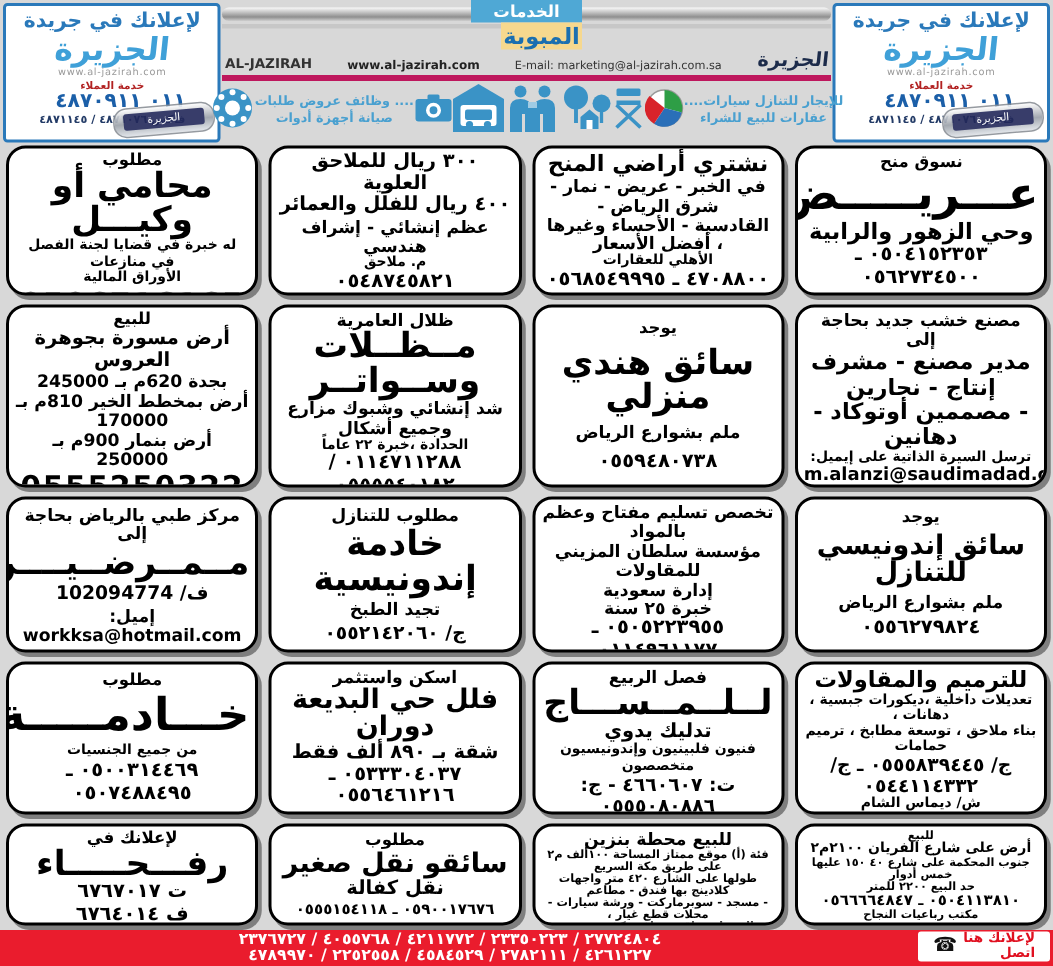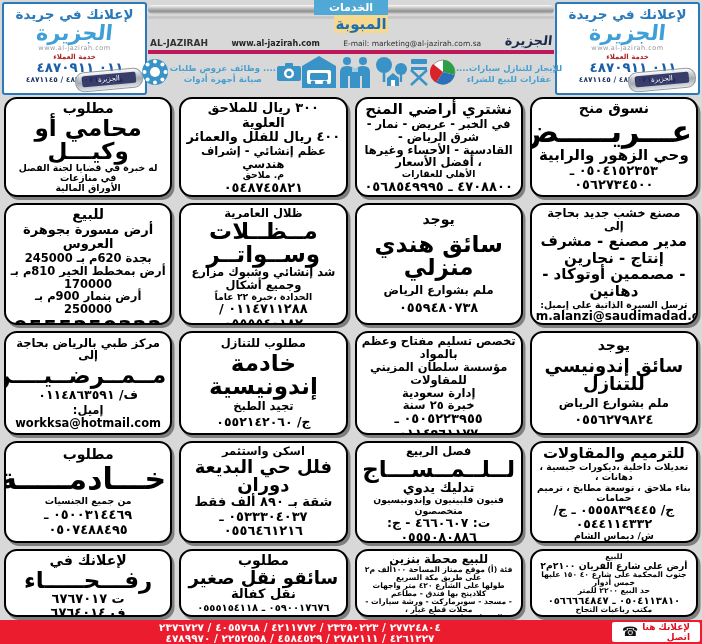--- a/index.html
+++ b/index.html
@@ -40,38 +40,38 @@
   .ic{flex:0 0 auto;}
   
   .ads-grid{position:absolute;top:97px;right:4px;left:4px;direction:rtl;display:grid;
             grid-template-columns:repeat(4,1fr);grid-template-rows:100px 122px 104px 102px 68px;
             gap:6px 7px;}
   .ad-box{background:#fff;border:2px solid #000;border-radius:13px;
           box-shadow:2.5px 3px 0 #7f7f7f, inset 0 0 0 1px #fff;
           display:flex;flex-direction:column;justify-content:space-evenly;align-items:center;
           text-align:center;padding:2px 4px;overflow:hidden;font-weight:bold;color:#000;}
   .ln{width:100%;line-height:1.12;}
-  .s-h{font-size:14px}
+  .s-h{font-size:11px}
   .s-sm{font-size:9.3px}
   .s-xs{font-size:7.6px;line-height:1.05}
   .s-md{font-size:11.5px}
   .s-mdb{font-size:13px}
   .s-lg{font-size:15px}
   .s-xl{font-size:18px;line-height:1}
   .s-xxl{font-size:23px;line-height:1}
   .s-hg{font-size:30px;line-height:1}
   .s-ph{font-size:13px;direction:ltr}
   .s-phs{font-size:10px;direction:ltr}
   .s-phr{font-size:12.5px}
   .s-phx{font-size:20px;direction:ltr;letter-spacing:1px}
   .s-em{font-size:12px;direction:ltr}
   .s-emr{font-size:11.5px}
   
   .footer{position:absolute;left:0;right:0;bottom:0;height:24px;background:#ea1c2d;
-          display:flex;direction:ltr;align-items:center;gap:10px;}
+          display:flex;direction:ltr;align-items:flex-start;gap:10px;}
   .fnums{flex:1;color:#fff;font-weight:bold;font-size:10.5px;line-height:11px;text-align:center;
          letter-spacing:1.5px;direction:ltr;padding-top:1px;white-space:nowrap;overflow:hidden;}
   .flabel{width:88px;background:#fff;margin:1px 2px;border-radius:2px;color:#e01020;font-weight:bold;
           font-size:9px;line-height:10px;display:flex;align-items:center;justify-content:center;gap:4px;direction:rtl;}
   .flabel .glyph{font-size:13px;color:#111;}
 </style>
 </head>
 <body>
 
 <div class="page">
@@ -265,21 +265,21 @@
       </div>
       <div class="ad-box">
         <div class="ln s-md">مطلوب للتنازل</div>
         <div class="ln s-xxl">خادمة إندونيسية</div>
         <div class="ln s-md">تجيد الطبخ</div>
         <div class="ln s-phr">ج/ ٠٥٥٢١٤٢٠٦٠</div>
       </div>
       <div class="ad-box">
         <div class="ln s-md">مركز طبي بالرياض بحاجة إلى</div>
         <div class="ln s-xxl">مــمــرضــيــــن</div>
-        <div class="ln s-phr">ف/ ٠١١٤٨٦٣٥٩١</div>
+        <div class="ln s-phr">ف/ 102094774</div>
         <div class="ln s-emr">إميل: workksa@hotmail.com</div>
       </div>
       <div class="ad-box">
         <div class="ln s-lg">للترميم والمقاولات</div>
         <div class="ln s-sm">تعديلات داخلية ،ديكورات جبسية ، دهانات ،</div>
         <div class="ln s-sm">بناء ملاحق ، توسعة مطابخ ، ترميم حمامات</div>
         <div class="ln s-phr">ج/ ٠٥٥٥٨٣٩٤٤٥ ـ ج/ ٠٥٤٤١١٤٣٣٢</div>
         <div class="ln s-sm">ش/ ديماس الشام</div>
       </div>
       <div class="ad-box">

